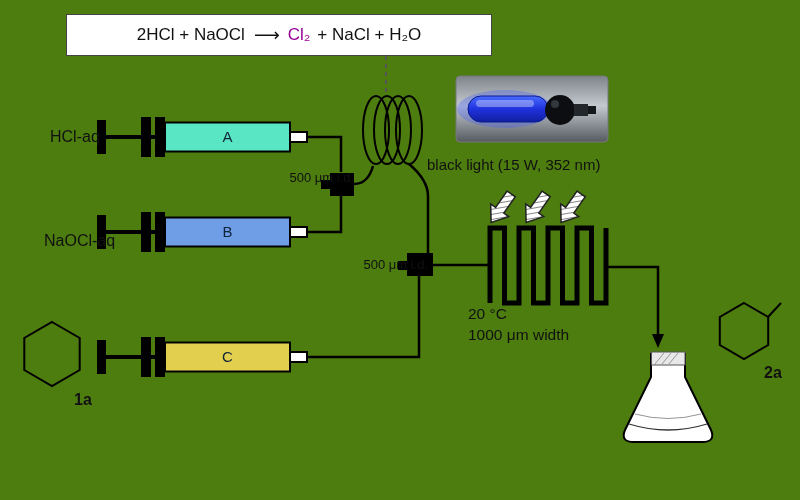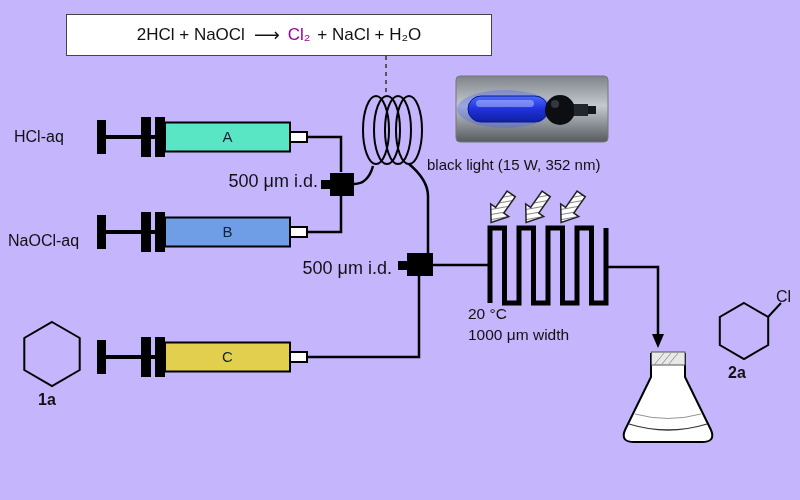--- a/index.html
+++ b/index.html
@@ -1,27 +1,27 @@
 <!DOCTYPE html>
 <html><head>
 <meta charset="utf-8">
 <style>
   html,body{margin:0;padding:0;background:#fff;}
-  .stage{position:relative;width:800px;height:500px;background:#c4b5fd;overflow:hidden;
+  .stage{position:relative;width:800px;height:500px;background:#4d7c0f;overflow:hidden;
          font-family:"Liberation Sans",sans-serif;color:#111;}
   .stage svg{position:absolute;left:0;top:0;}
-  .lbl{position:absolute;font-size:16px;color:#111;white-space:nowrap;line-height:1.15;}
+  .lbl{position:absolute;font-size:16px;color:#111;white-space:nowrap;line-height:1.15;margin-left:36px;}
   .bold{font-weight:bold;}
   .eqbox{position:absolute;left:66px;top:14px;width:424px;height:40px;border:1.5px solid #444;
          background:#fff;display:flex;align-items:center;justify-content:center;gap:7px;
          font-size:17px;}
   .eqbox .arrow{font-size:18px;letter-spacing:-1px;padding:0 2px;}
   .cl2{color:#990099;}
   .syr-label{position:absolute;width:125px;text-align:center;font-size:15px;color:#10243a;}
-  .mixlbl{position:absolute;font-size:18px;text-align:right;}
+  .mixlbl{position:absolute;font-size:13px;text-align:right;}
   .cond{position:absolute;left:468px;top:303px;width:150px;text-align:left;
         font-size:15.5px;line-height:21px;}
   .caption{position:absolute;font-size:15px;}
 </style>
 </head>
 <body>
 
 <div class="stage">
 
   <svg width="800" height="500" viewBox="0 0 800 500">

